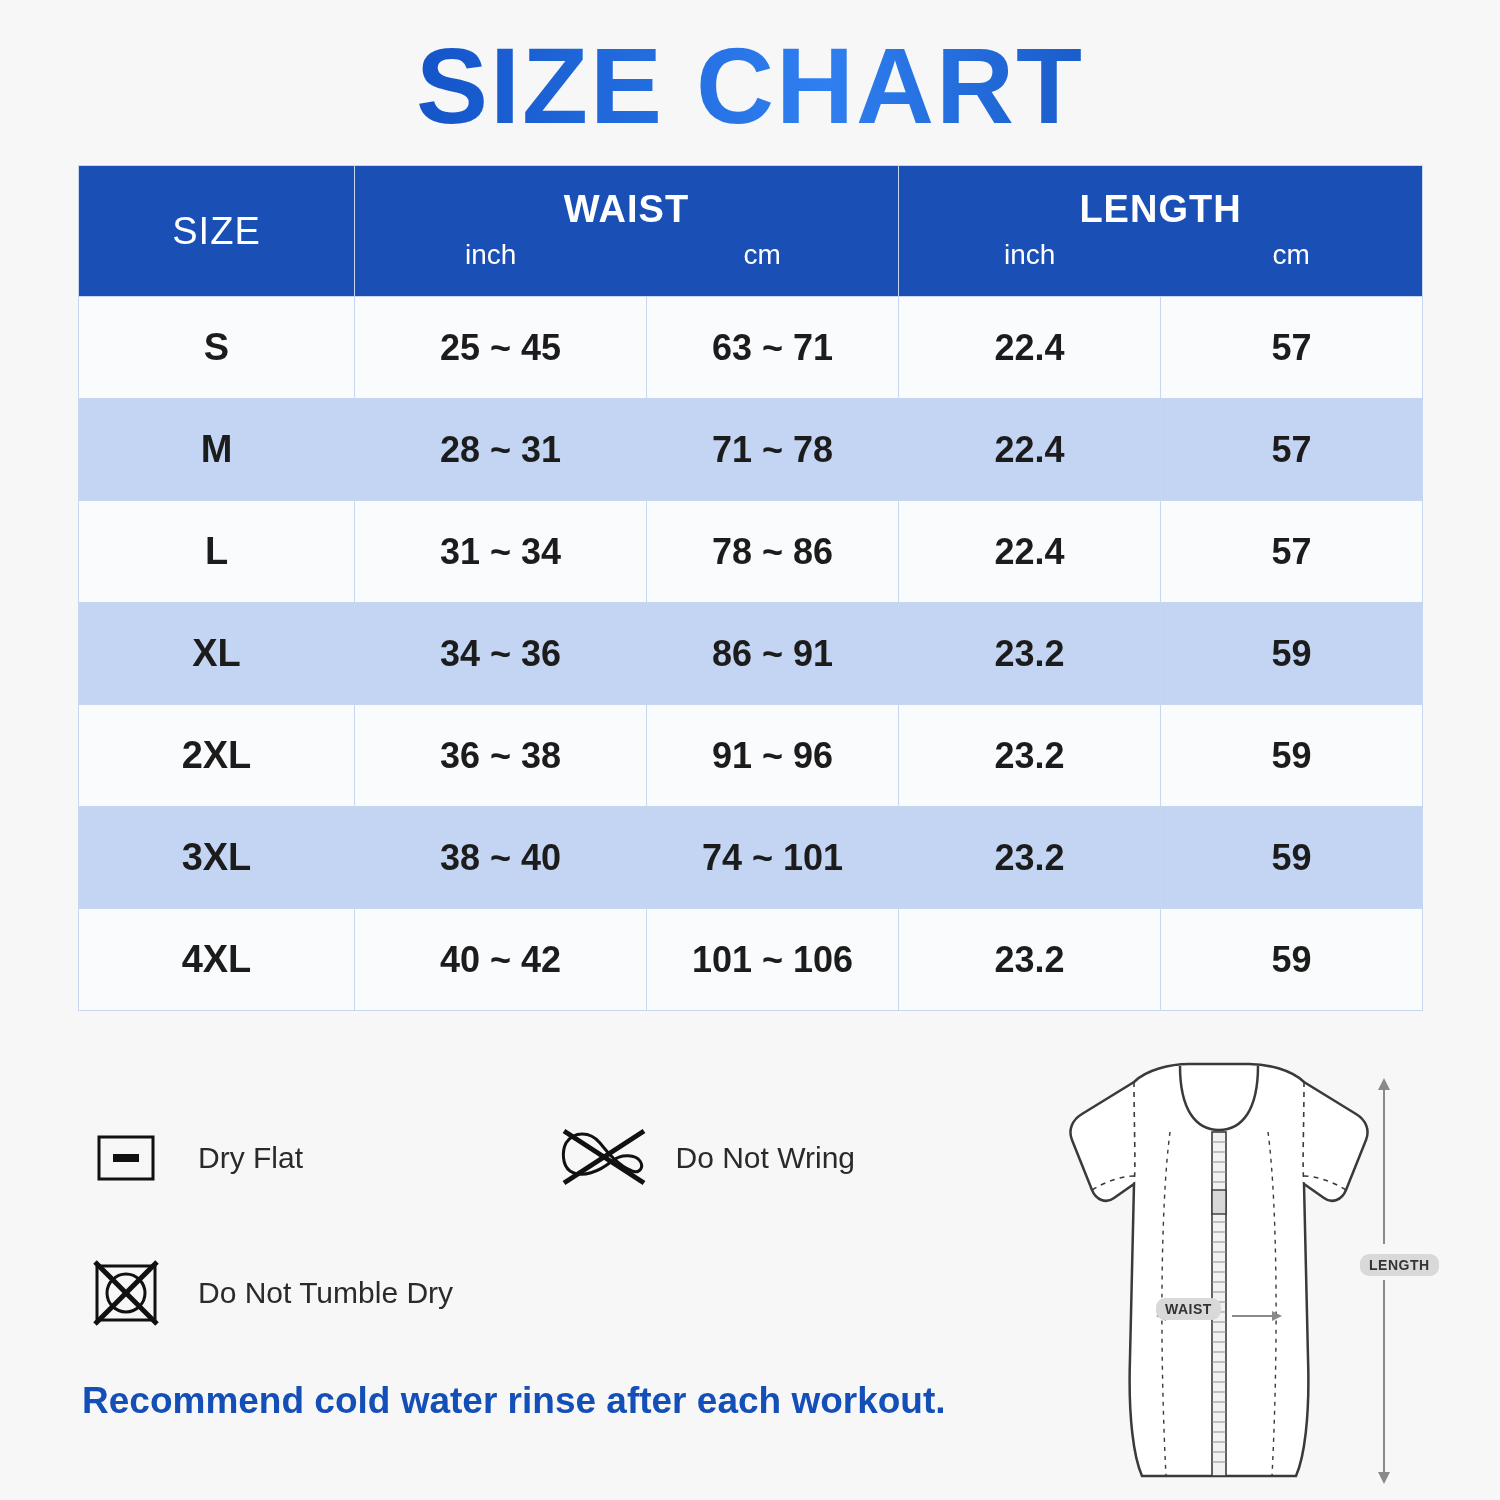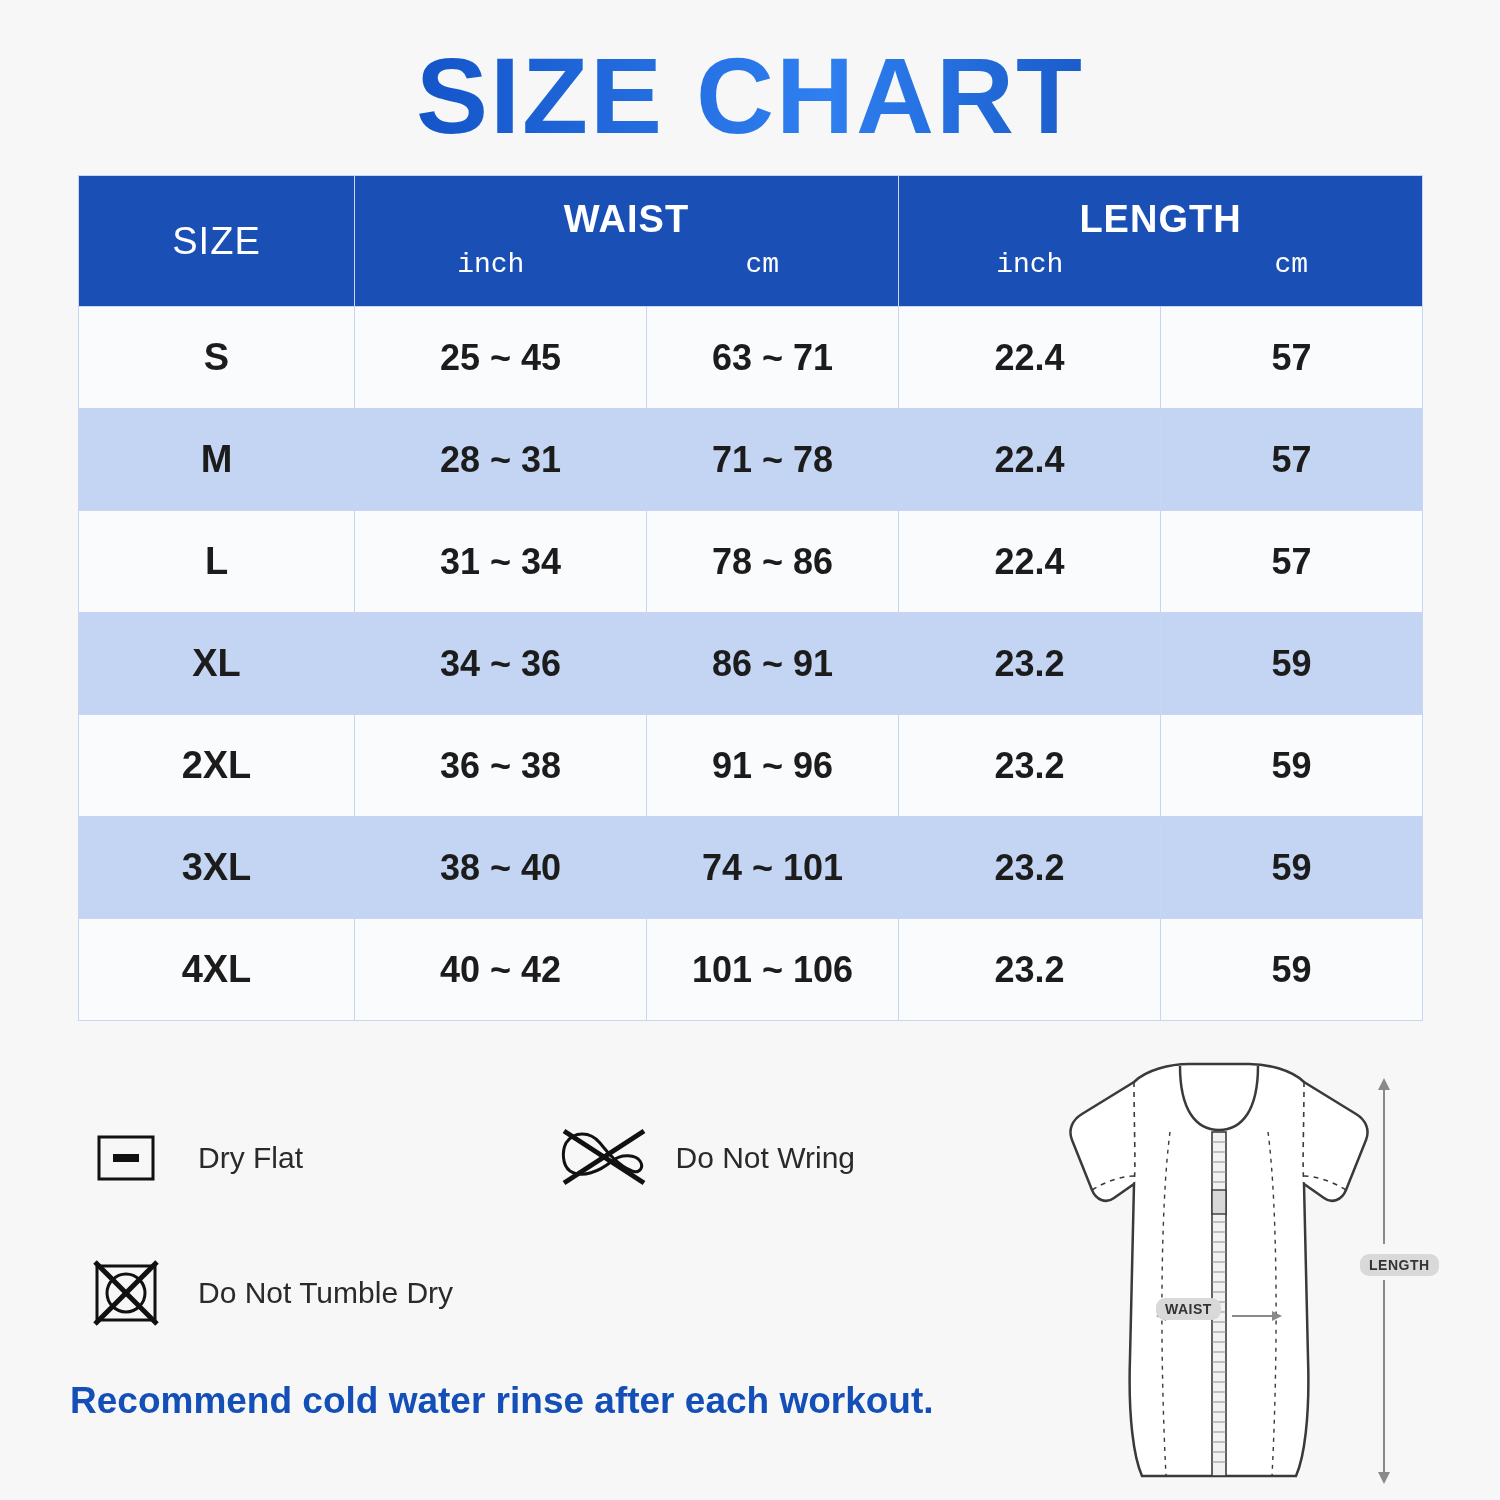--- a/index.html
+++ b/index.html
@@ -14,21 +14,21 @@
     overflow: hidden;
     position: relative;
   }
 
   
   .title {
     text-align: center;
     font-size: 108px;
     font-weight: bold;
     letter-spacing: 2px;
-    padding-top: 28px;
+    padding-top: 18px;
     background: linear-gradient(90deg, #0b3fa8 0%, #1455c9 28%, #2f7ff0 55%, #0e49b5 82%, #0b3fa8 100%);
     -webkit-background-clip: text;
     background-clip: text;
     color: transparent;
     -webkit-text-fill-color: transparent;
     line-height: 1.25;
   }
 
   
   .table-wrap {
@@ -61,21 +61,20 @@
   }
   .group-title {
     font-size: 38px;
     font-weight: bold;
     letter-spacing: 1px;
     padding-top: 22px;
   }
   .group-units {
     display: flex;
     margin-top: 8px;
-    font-family: Liberation Mono, monospace;
   }
   .group-units span {
     flex: 1;
     font-size: 28px;
     font-weight: normal;
   }
   tbody td {
     text-align: center;
     font-size: 36px;
     font-weight: bold;
@@ -115,21 +114,21 @@
     align-items: center;
   }
   .care-label {
     font-size: 30px;
     color: #2a2a2a;
     margin-left: 24px;
   }
 
   .recommend {
     position: absolute;
-    left: 70px;
+    left: 82px;
     top: 1380px;
     font-size: 37px;
     font-weight: bold;
     color: #144fb8;
     text-align: center;
   }
 
   
   .garment {
     position: absolute;

